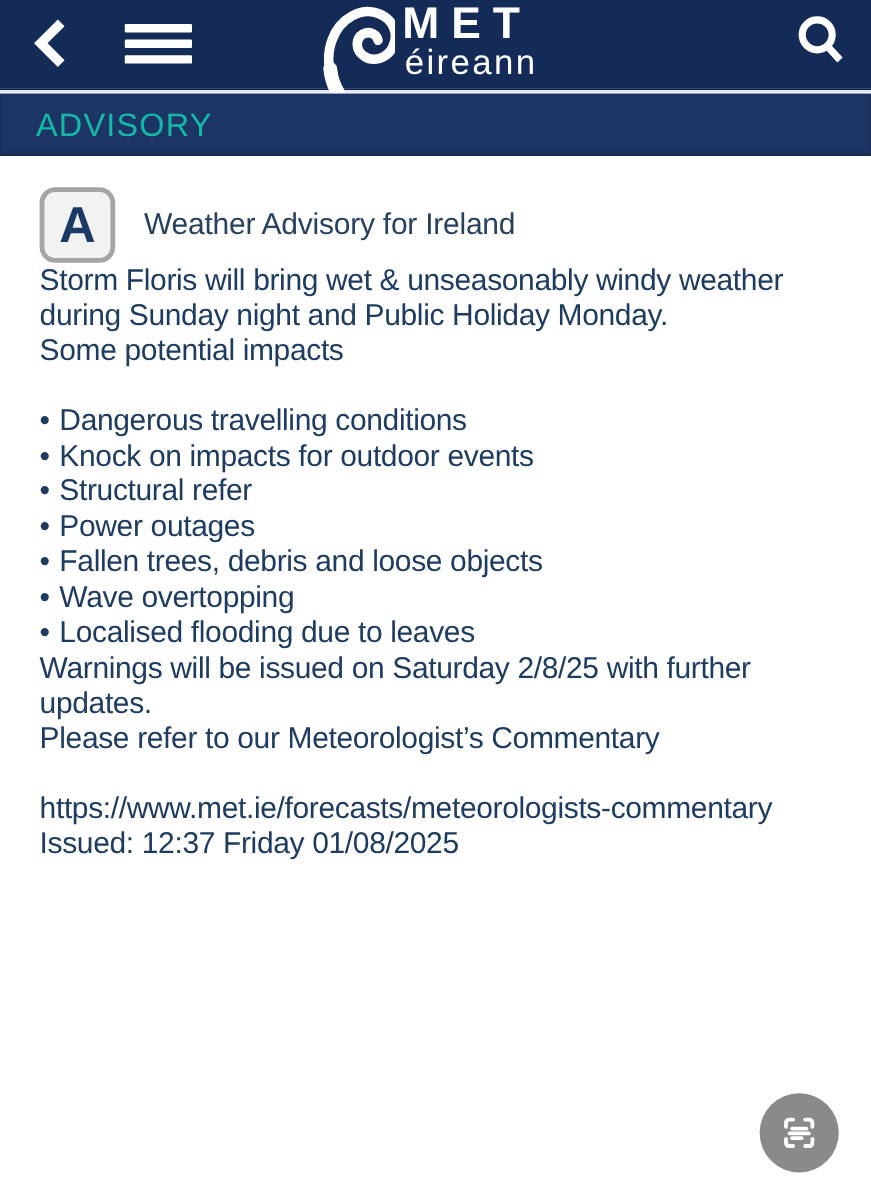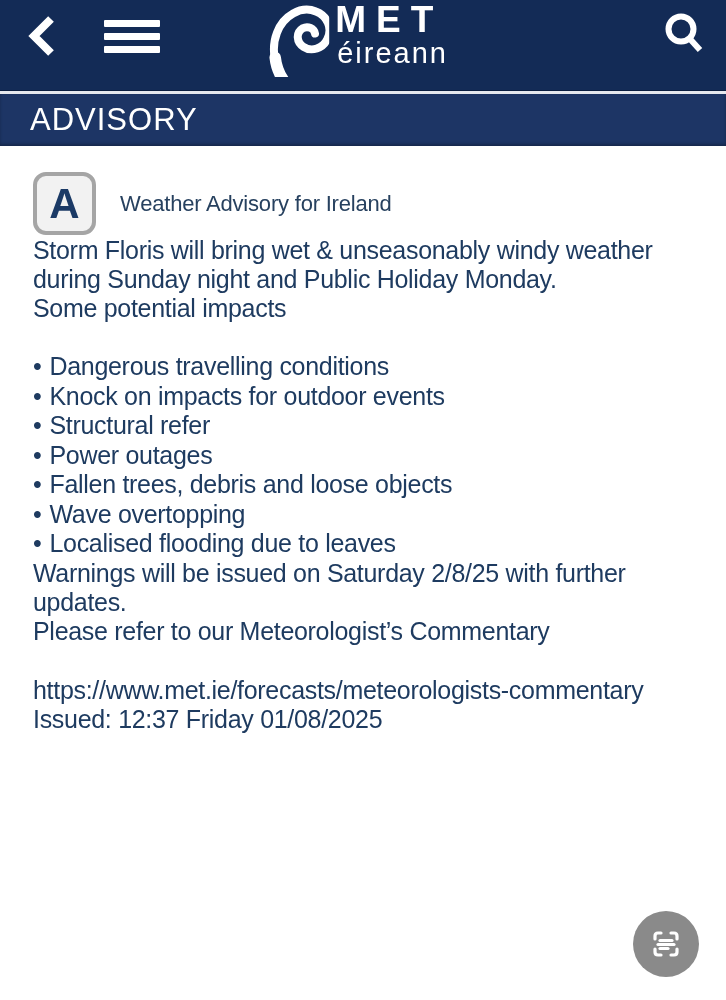--- a/index.html
+++ b/index.html
@@ -7,21 +7,21 @@
     width: 726px; height: 1000px;
     background: #ffffff;
     font-family: "Liberation Sans", sans-serif;
     overflow: hidden;
   }
   .app { position: relative; width: 726px; height: 1000px; background: #ffffff; }
 
   
   .top-bar {
     position: relative;
-    height: 90px;
+    height: 74px;
     background: #132b56;
   }
   .top-divider-dark { height: 1px; background: #0b1e40; }
   .top-divider-light { height: 3px; background: #e5e8ee; }
 
   .back-btn {
     position: absolute; left: 18px; top: 8px;
     width: 48px; height: 56px;
     display: flex; align-items: center; justify-content: center;
     cursor: pointer;
@@ -58,21 +58,21 @@
 
   
   .advisory-bar {
     height: 52px;
     background: #1d3565;
     display: flex; align-items: center;
     padding-left: 30px;
     box-shadow: inset 0 -2px 3px rgba(0,0,0,0.25);
   }
   .advisory-bar-label {
-    color: #ffffff; font-size: 31px; letter-spacing: 1px; font-weight: 400;
+    color: #14b8a6; font-size: 27px; letter-spacing: 1px; font-weight: 400;
   }
 
   
   .content {
     padding: 0 28px 0 33px;
     color: #1e3b60;
     font-size: 25px;
     line-height: 29px;
     letter-spacing: -0.3px;
   }
@@ -83,21 +83,21 @@
   .type-badge {
     width: 55px; height: 55px;
     background: #f2f2f2;
     border: 4px solid #a5a5a5;
     border-radius: 13px;
     display: flex; align-items: center; justify-content: center;
   }
   .type-badge-letter {
     color: #1b3a66; font-weight: 700; font-size: 42px; letter-spacing: 0;
   }
-  .advisory-title { font-size: 22px; color: #27415f; letter-spacing: -0.2px; text-align: center; }
+  .advisory-title { font-size: 25px; color: #27415f; letter-spacing: -0.2px; text-align: center; }
 
   .content p { margin: 0; }
   .p-summary { margin-top: 46px; }
   .p-impacts-heading { margin-top: 30px; }
   .impacts-list {
     list-style: none; margin: 29px 0 0; padding: 0;
     line-height: 29.5px;
   }
   .impacts-list li { white-space: nowrap; }
   .bullet-marker { margin-right: 8px; }

